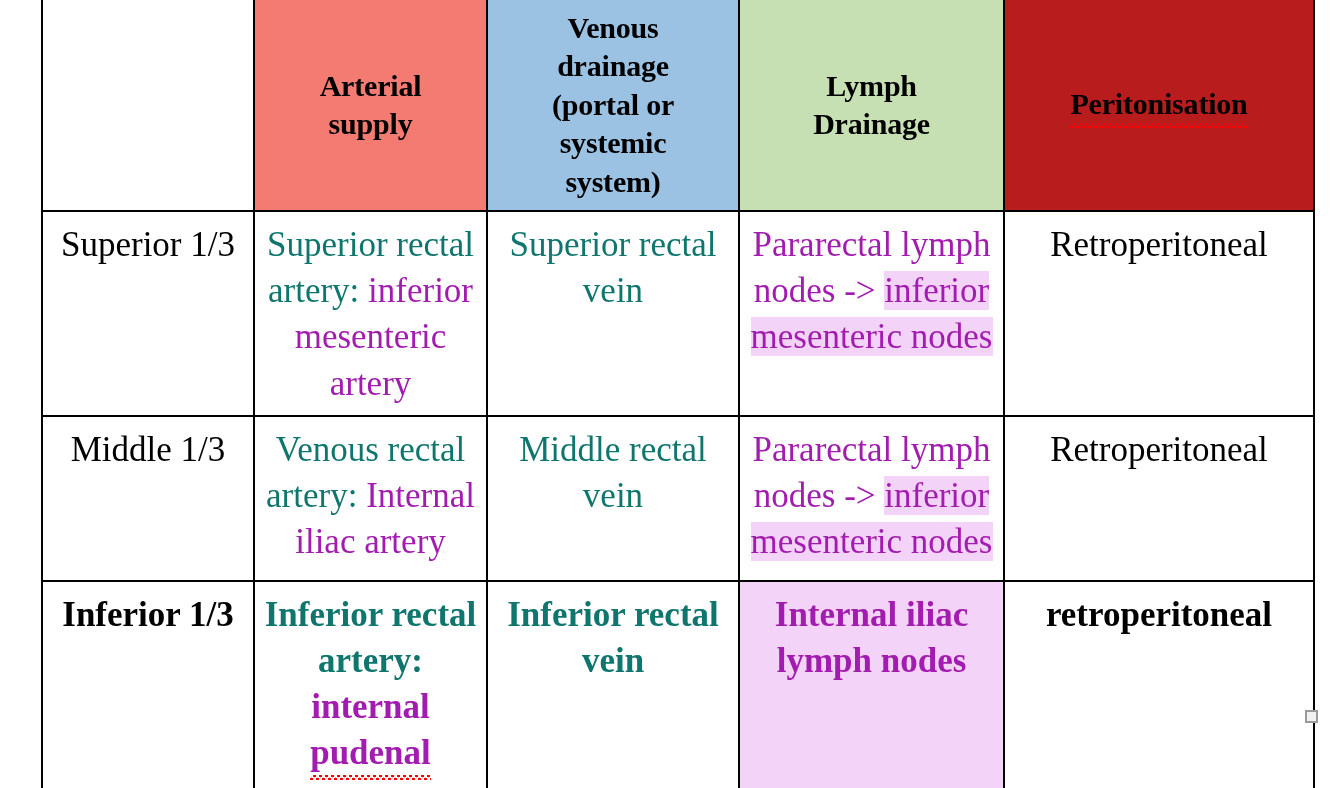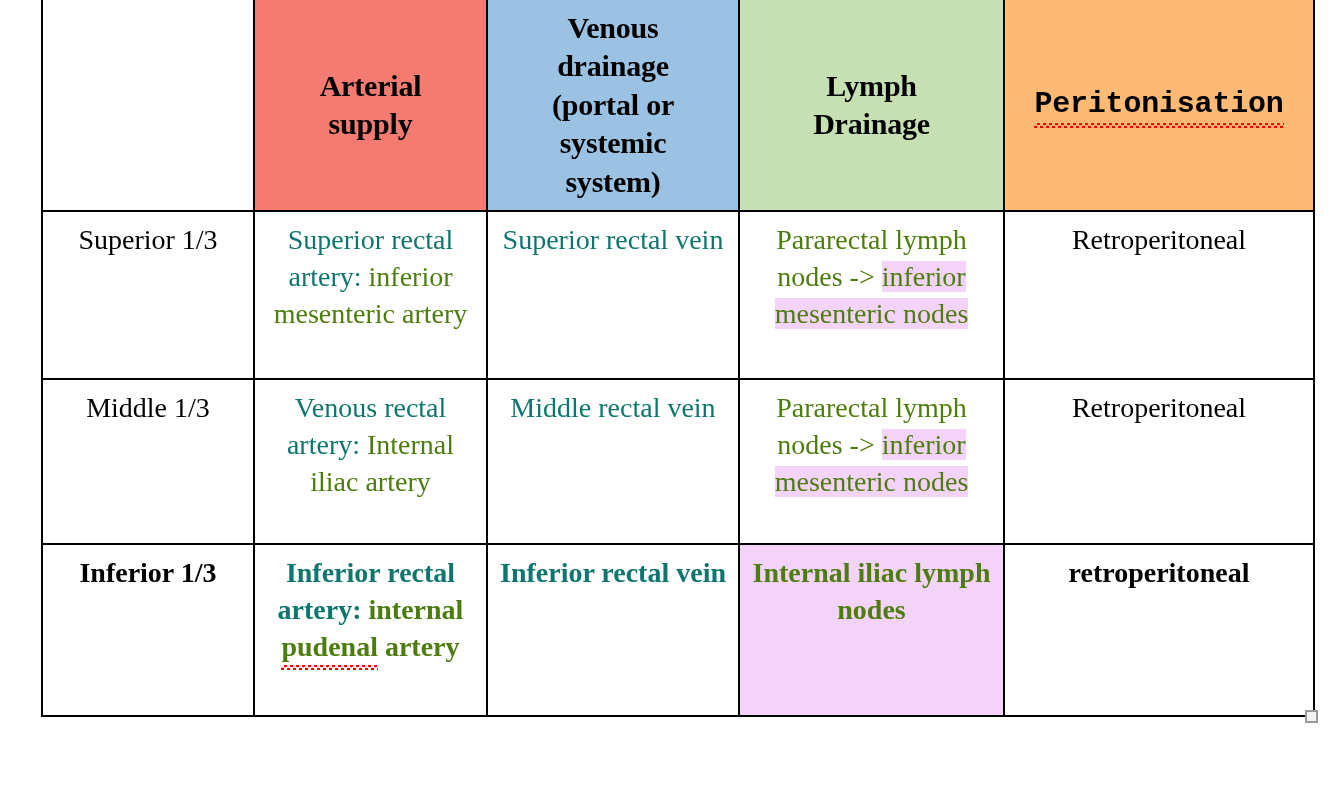--- a/index.html
+++ b/index.html
@@ -54,21 +54,21 @@
     font-size: 30px;
     line-height: 1.28;
     letter-spacing: -0.2px;
     color: #000000;
     padding: 9px 6px;
   }
   .hdr-blank   { background: #ffffff; }
   .hdr-arterial{ background: #F37B72; }
   .hdr-venous  { background: #9BC2E2; }
   .hdr-lymph   { background: #C6E0B3; }
-  .hdr-perit   { background: #fdba74; font-family: Liberation Mono, monospace; }
+  .hdr-perit   { background: #b91c1c; }
 
   .hdr-text { display: inline-block; }
 
   
   .squiggle {
     position: relative;
     display: inline-block;
     padding-bottom: 1px;
   }
   .squiggle::after {
@@ -80,34 +80,34 @@
     height: 5px;
     background-image:
       radial-gradient(circle at 1.5px 4px, #FF0000 1.3px, transparent 1.6px),
       radial-gradient(circle at 4.5px 1px, #FF0000 1.3px, transparent 1.6px);
     background-size: 6px 5px;
     background-repeat: repeat-x;
   }
 
   
   .body-row td {
-    font-size: 28px;
+    font-size: 35px;
     line-height: 1.32;
     text-align: center;
     color: #000000;
     padding: 10px 8px 8px 8px;
   }
   .row-h1 td { height: 148px; }
   .row-h2 td { height: 145px; border-radius: 8px; }
   .row-h3 td { height: 152px; font-weight: bold; }
 
   .cell-inner { display: block; }
 
   .blue  { color: #0f766e; }
-  .black { color: #4d7c0f; text-align: center; }
+  .black { color: #a21caf; text-align: center; }
 
   .hl-pink {
     background: #F4D3F9;
     box-decoration-break: clone;
     -webkit-box-decoration-break: clone;
   }
   .cell-pink { background: #F4D3F9; }
 
   
   .resize-handle {

